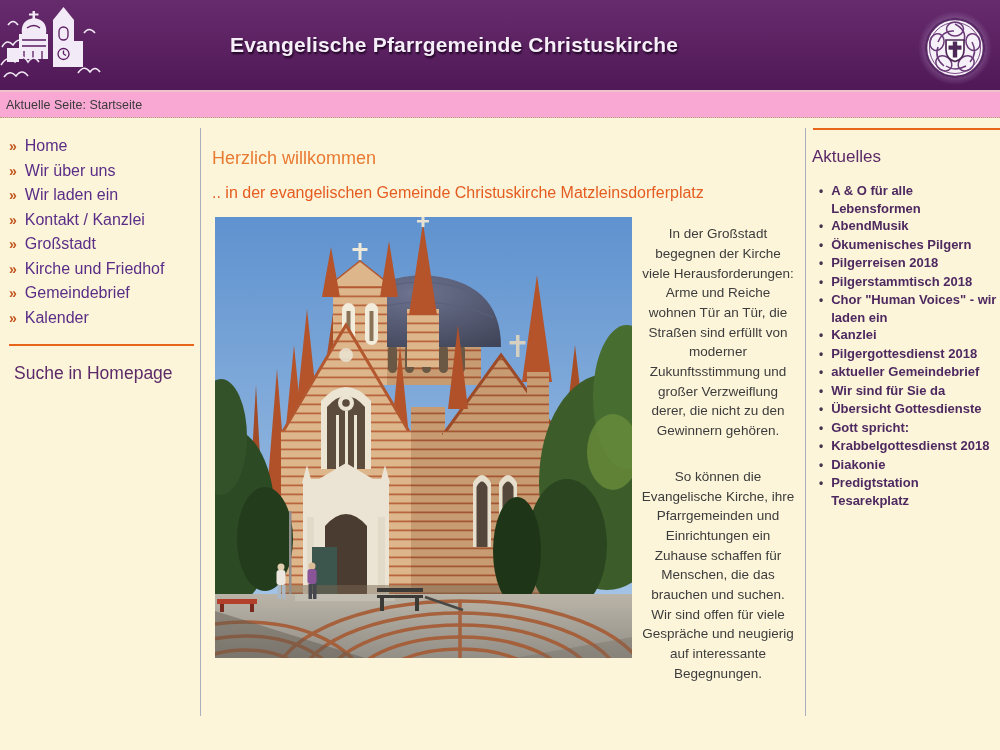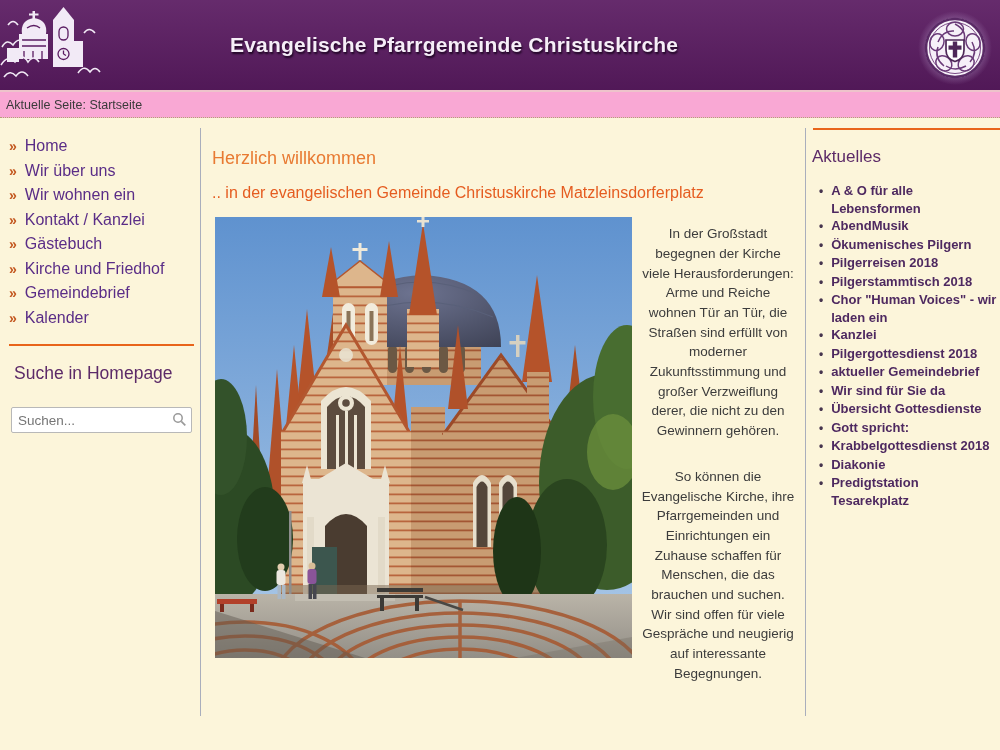--- a/index.html
+++ b/index.html
@@ -152,59 +152,50 @@
             <a class="menu-link">Home</a>
           </li>
 
           <li class="menu-item">
             <span class="menu-arrow">»</span>
             <a class="menu-link">Wir über uns</a>
           </li>
 
           <li class="menu-item">
             <span class="menu-arrow">»</span>
-            <a class="menu-link">Wir wohnen ein</a>
+            <a class="menu-link">Wir laden ein</a>
           </li>
 
           <li class="menu-item">
             <span class="menu-arrow">»</span>
             <a class="menu-link">Kontakt / Kanzlei</a>
           </li>
 
           <li class="menu-item">
             <span class="menu-arrow">»</span>
-            <a class="menu-link">Gästebuch</a>
+            <a class="menu-link">Großstadt</a>
           </li>
 
           <li class="menu-item">
             <span class="menu-arrow">»</span>
             <a class="menu-link">Kirche und Friedhof</a>
           </li>
 
           <li class="menu-item">
             <span class="menu-arrow">»</span>
             <a class="menu-link">Gemeindebrief</a>
           </li>
 
           <li class="menu-item">
             <span class="menu-arrow">»</span>
             <a class="menu-link">Kalender</a>
           </li>
         </ul>
       <div class="sidebar-rule"></div>
       <h3 class="search-heading">Suche in Homepage</h3>
-      <div class="search-box">
-        <input class="search-input" type="text" placeholder="Suchen..." style="">
-        <span class="search-icon">
-          <svg width="15" height="15" viewBox="0 0 15 15">
-            <circle cx="6" cy="6" r="4.2" fill="none" stroke="#999999" stroke-width="1.5"></circle>
-            <line x1="9.3" y1="9.3" x2="13.3" y2="13.3" stroke="#999999" stroke-width="1.7"></line>
-          </svg>
-        </span>
-      </div>
     </nav>
 
     <main class="col-main">
       <h1 class="main-heading">Herzlich willkommen</h1>
       <h2 class="main-subheading">.. in der evangelischen Gemeinde Christuskirche Matzleinsdorferplatz</h2>
 
       <div class="media-row">
         <div class="photo-frame">
           <svg width="417" height="441" viewBox="0 0 417 441">
             <defs>

